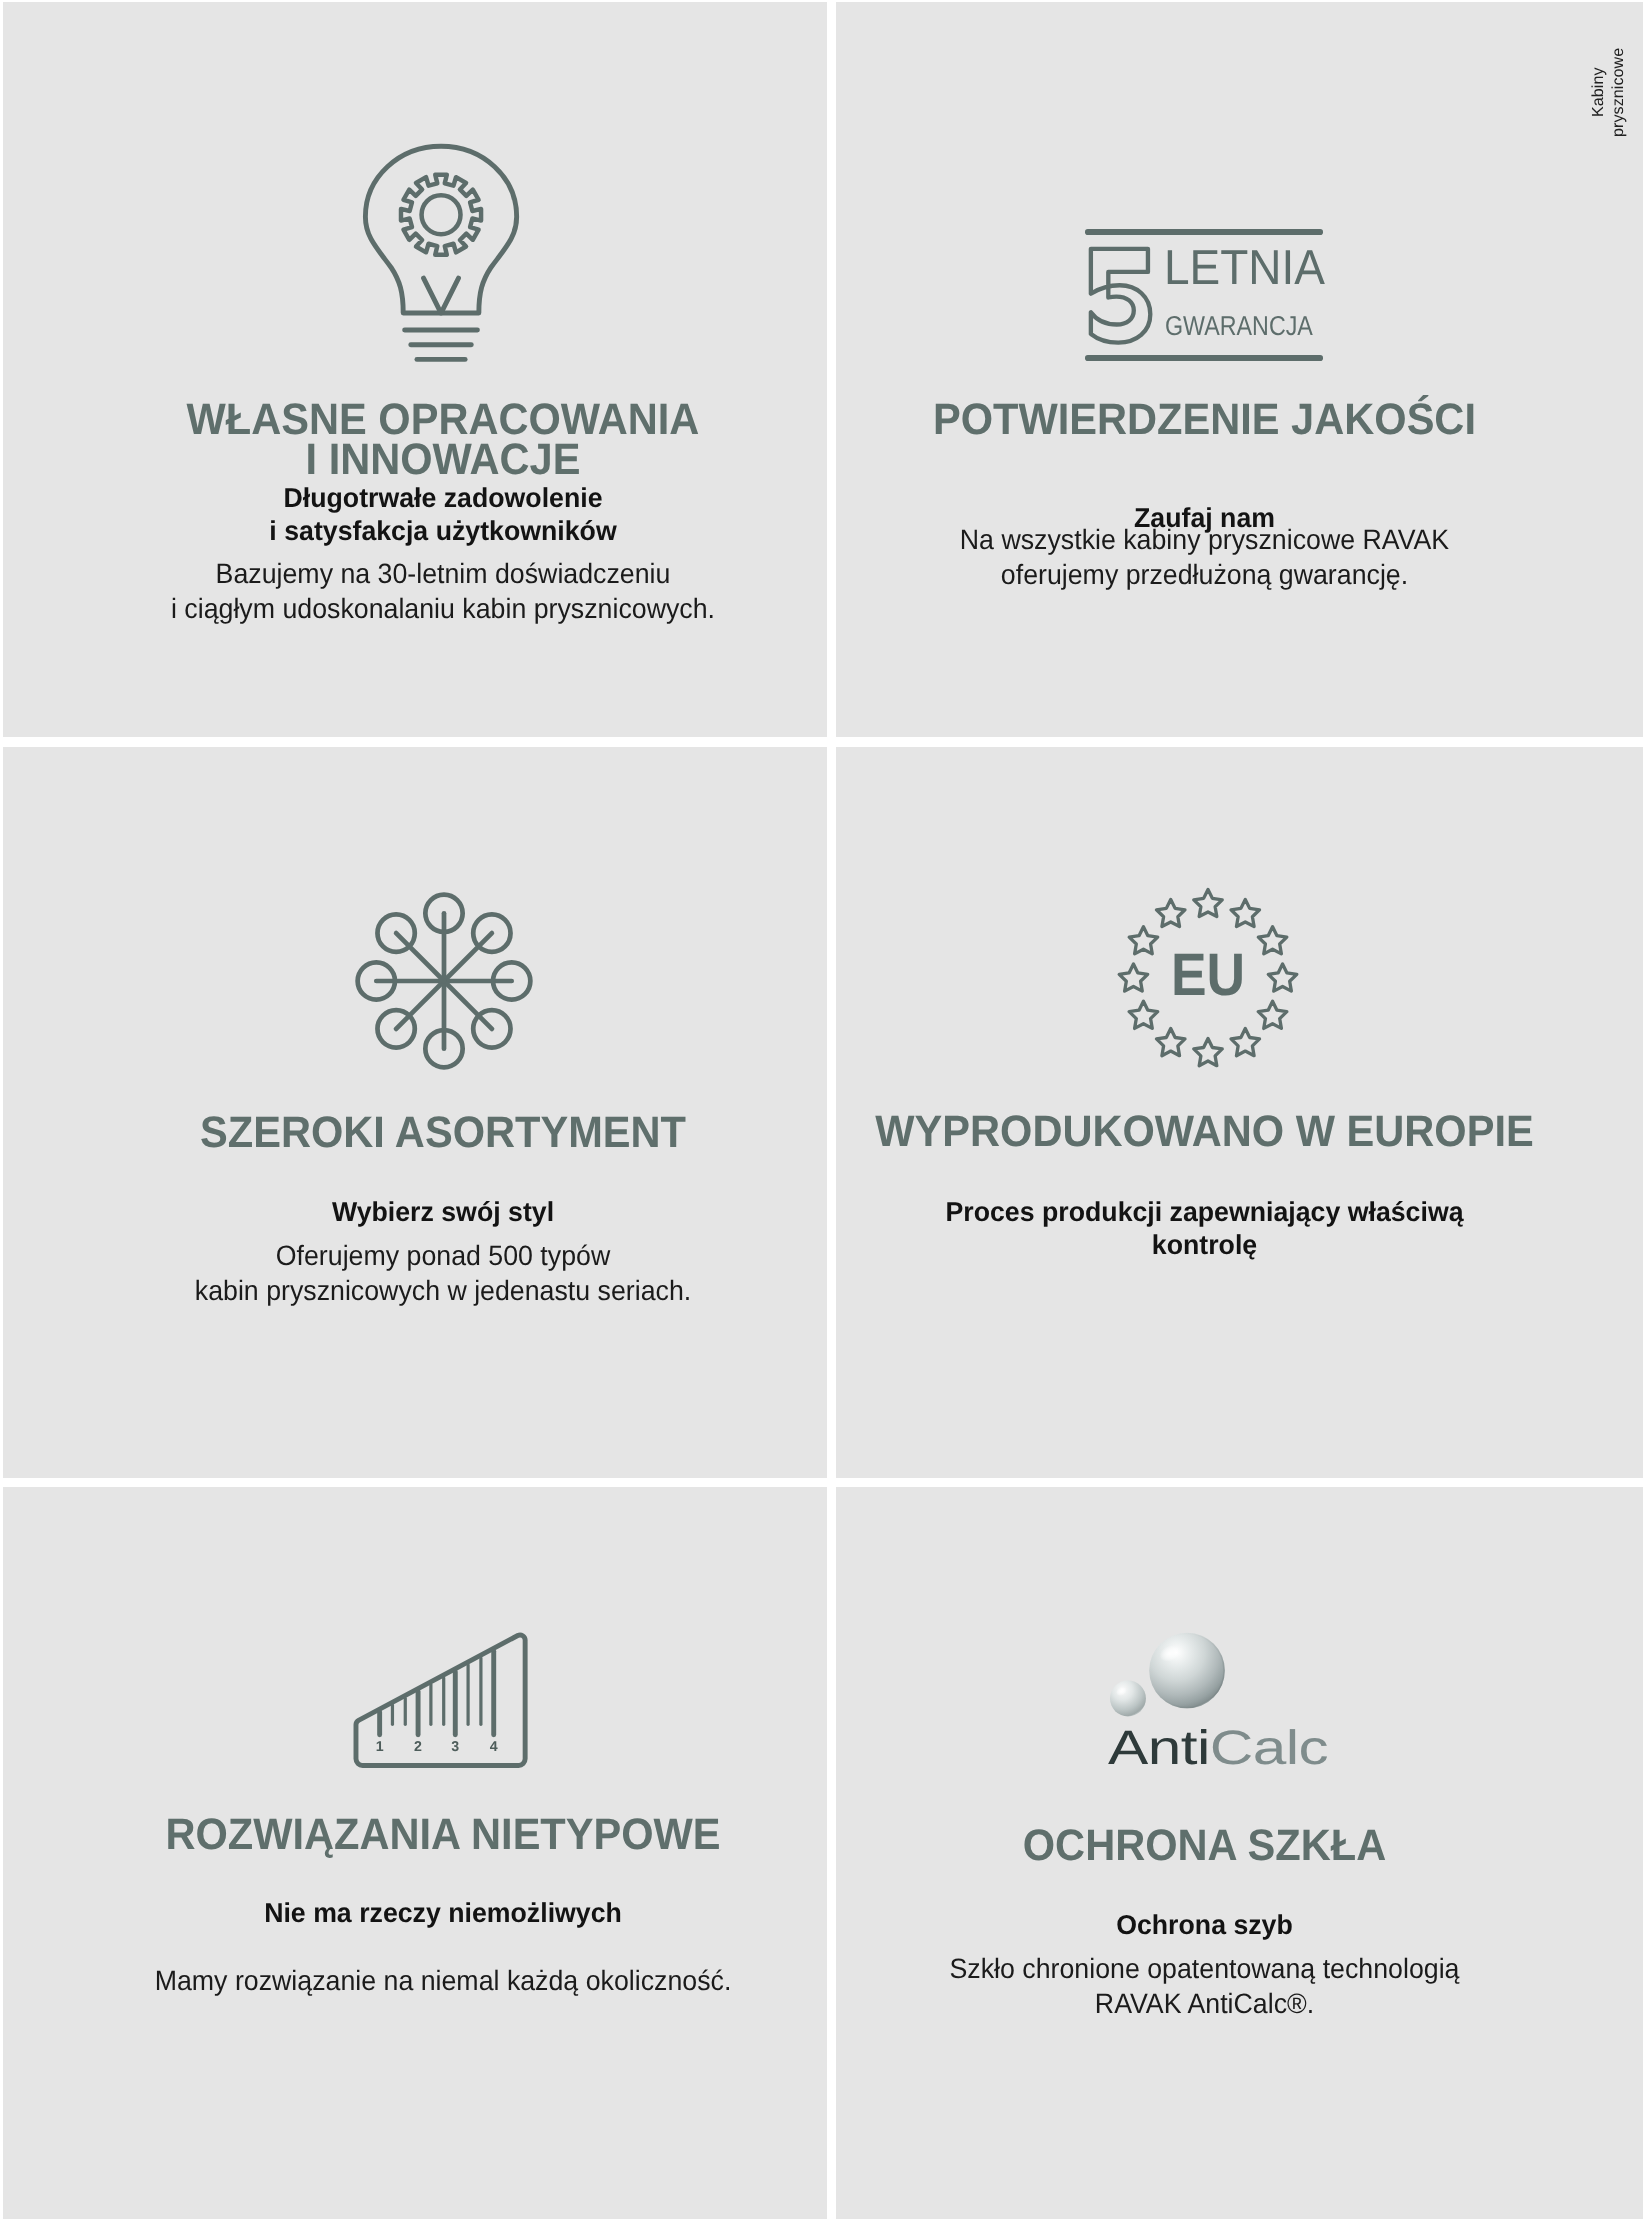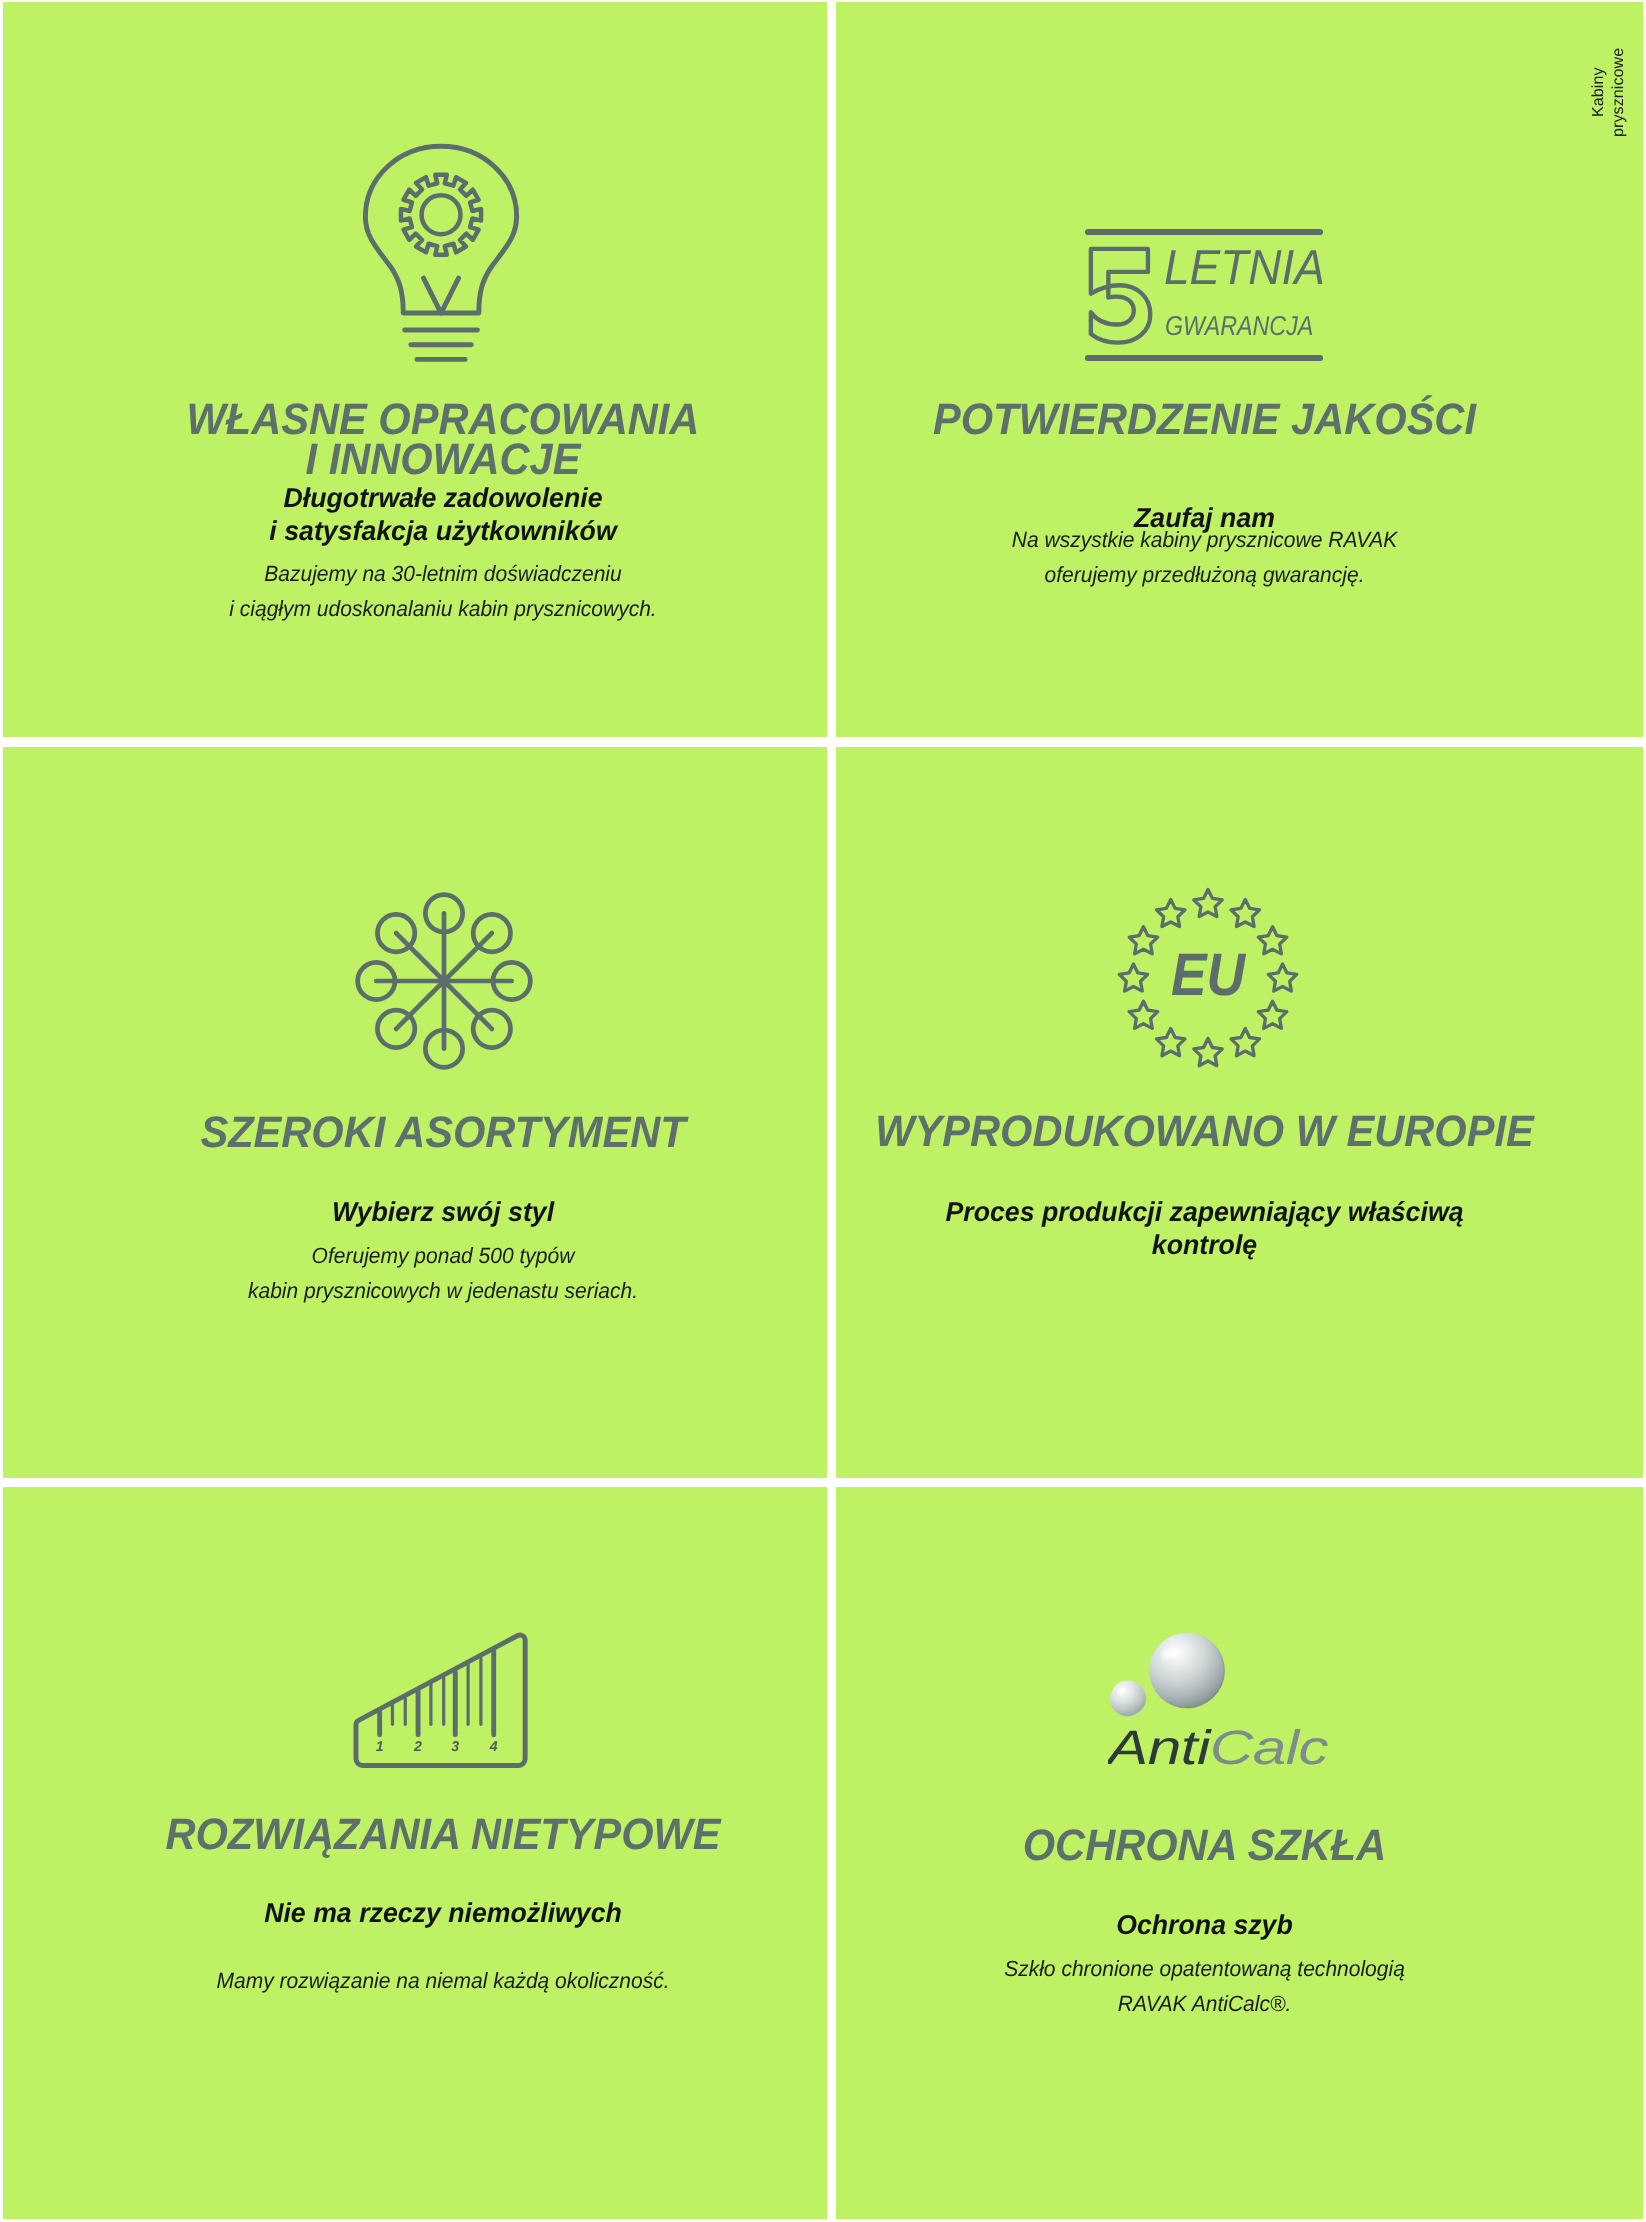--- a/index.html
+++ b/index.html
@@ -3,36 +3,36 @@
 <meta charset="utf-8">
 <title>Kabiny prysznicowe</title>
 <style>
   html,body{margin:0;padding:0;}
   body{width:1647px;height:2223px;background:#ffffff;overflow:hidden;
        font-family:"Liberation Sans",sans-serif;}
   *{-webkit-font-smoothing:antialiased;text-rendering:geometricPrecision;}
   .page{position:absolute;left:0;top:0;width:1647px;height:2223px;background:#fff;opacity:0.999;}
 
   svg text{-webkit-font-smoothing:antialiased;text-rendering:geometricPrecision;transform:translateZ(0);}
-  .card{position:absolute;background:#bef264;overflow:hidden;transform:translateZ(0);font-style:italic;}
+  .card{position:absolute;background:#e5e5e5;overflow:hidden;transform:translateZ(0);}
   
   .c-l{left:2.8px;width:824px;}
   .c-r{left:836px;width:807px;}
   .r-1{top:1.9px;height:735px;}
   .r-2{top:747px;height:731px;}
   .r-3{top:1487px;height:732px;}
 
   .iconwrap{position:absolute;}
   .titles{position:absolute;text-align:center;}
   .tg{position:absolute;text-align:center;left:0;width:100%;}
   .t-hd{color:#5f6f6c;font-weight:700;font-size:44px;line-height:40px;}
   .t-hd>div{transform:scaleX(0.945) translateZ(0);}
   .t-sub{color:#131313;font-weight:700;font-size:27.4px;line-height:33px;}
   .t-sub>div{transform:scaleX(0.975) translateZ(0);}
-  .t-body{color:#1b1b1b;font-weight:400;font-size:22px;line-height:35px;}
+  .t-body{color:#1b1b1b;font-weight:400;font-size:28px;line-height:35px;}
   .t-body>div{transform:scaleX(0.955) translateZ(0);}
 
   .eu-text{position:absolute;left:0;top:58px;width:184px;text-align:center;
            font-size:60px;line-height:60px;font-weight:700;color:#5d6d6b;
            transform:scaleX(0.89) translateZ(0);}
   .badge-rule{position:absolute;left:0;width:238px;height:5.7px;border-radius:2.8px;background:#5d6d6b;}
   .badge-five{position:absolute;left:2.8px;top:17px;}
   .badge-l1{position:absolute;left:79px;top:15px;font-size:49px;line-height:49px;color:#5d6d6b;
             font-weight:400;transform:scaleX(0.938) translateZ(0);transform-origin:left top;}
   .badge-l2{position:absolute;left:80px;top:83px;font-size:27.4px;line-height:27.4px;color:#5d6d6b;

